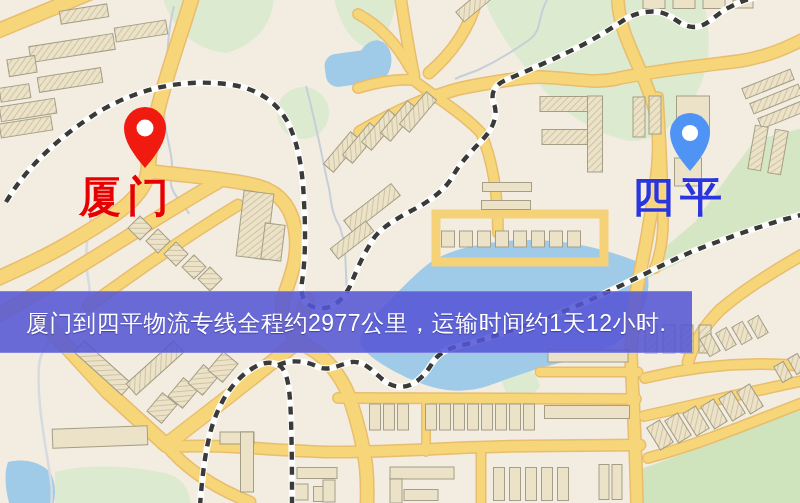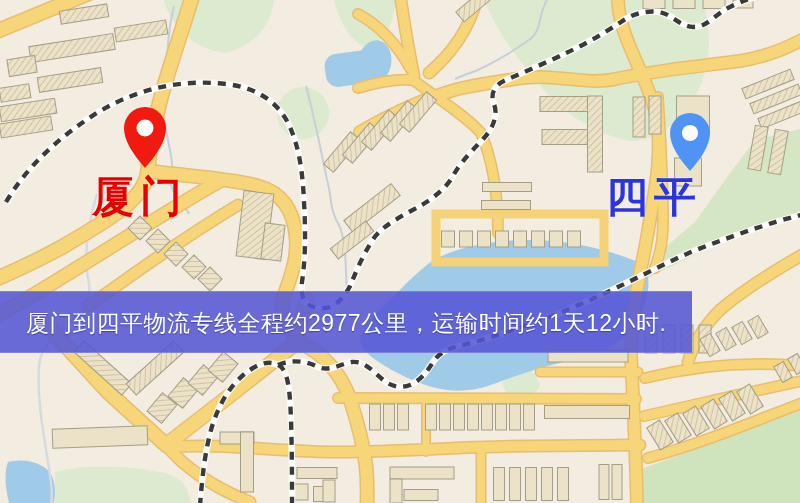--- a/index.html
+++ b/index.html
@@ -222,20 +222,20 @@
     <g transform="translate(145,168)">
       <path d="M0,0 C-12,-14 -21,-27 -21,-40 A21,21 0 1 1 21,-40 C21,-27 12,-14 0,0 Z" fill="#f11a10"></path>
       <circle cx="0" cy="-40" r="8.5" fill="#ffffff"></circle>
     </g>
     <g transform="translate(690,171) scale(0.95)">
       <path d="M0,0 C-12,-14 -21,-27 -21,-40 A21,21 0 1 1 21,-40 C21,-27 12,-14 0,0 Z" fill="#4f93f4"></path>
       <circle cx="0" cy="-40" r="8.5" fill="#ffffff"></circle>
     </g>
   </svg>
 
-  <div class="city-label" style="left:92px;top:176px;color:#e60000;">厦门</div>
-  <div class="city-label" style="left:606px;top:176px;color:#2a35dd;">四平</div>
+  <div class="city-label" style="left:79px;top:176px;color:#e60000;">厦门</div>
+  <div class="city-label" style="left:632px;top:176px;color:#2a35dd;">四平</div>
 
   <div class="banner" style="background: rgba(85, 86, 214, 0.87);">
     <div class="banner-text" style="color: rgb(255, 255, 255);">厦门到四平物流专线全程约2977公里，运输时间约1天12小时.</div>
   </div>
 
 </div>
 
 </body></html>

